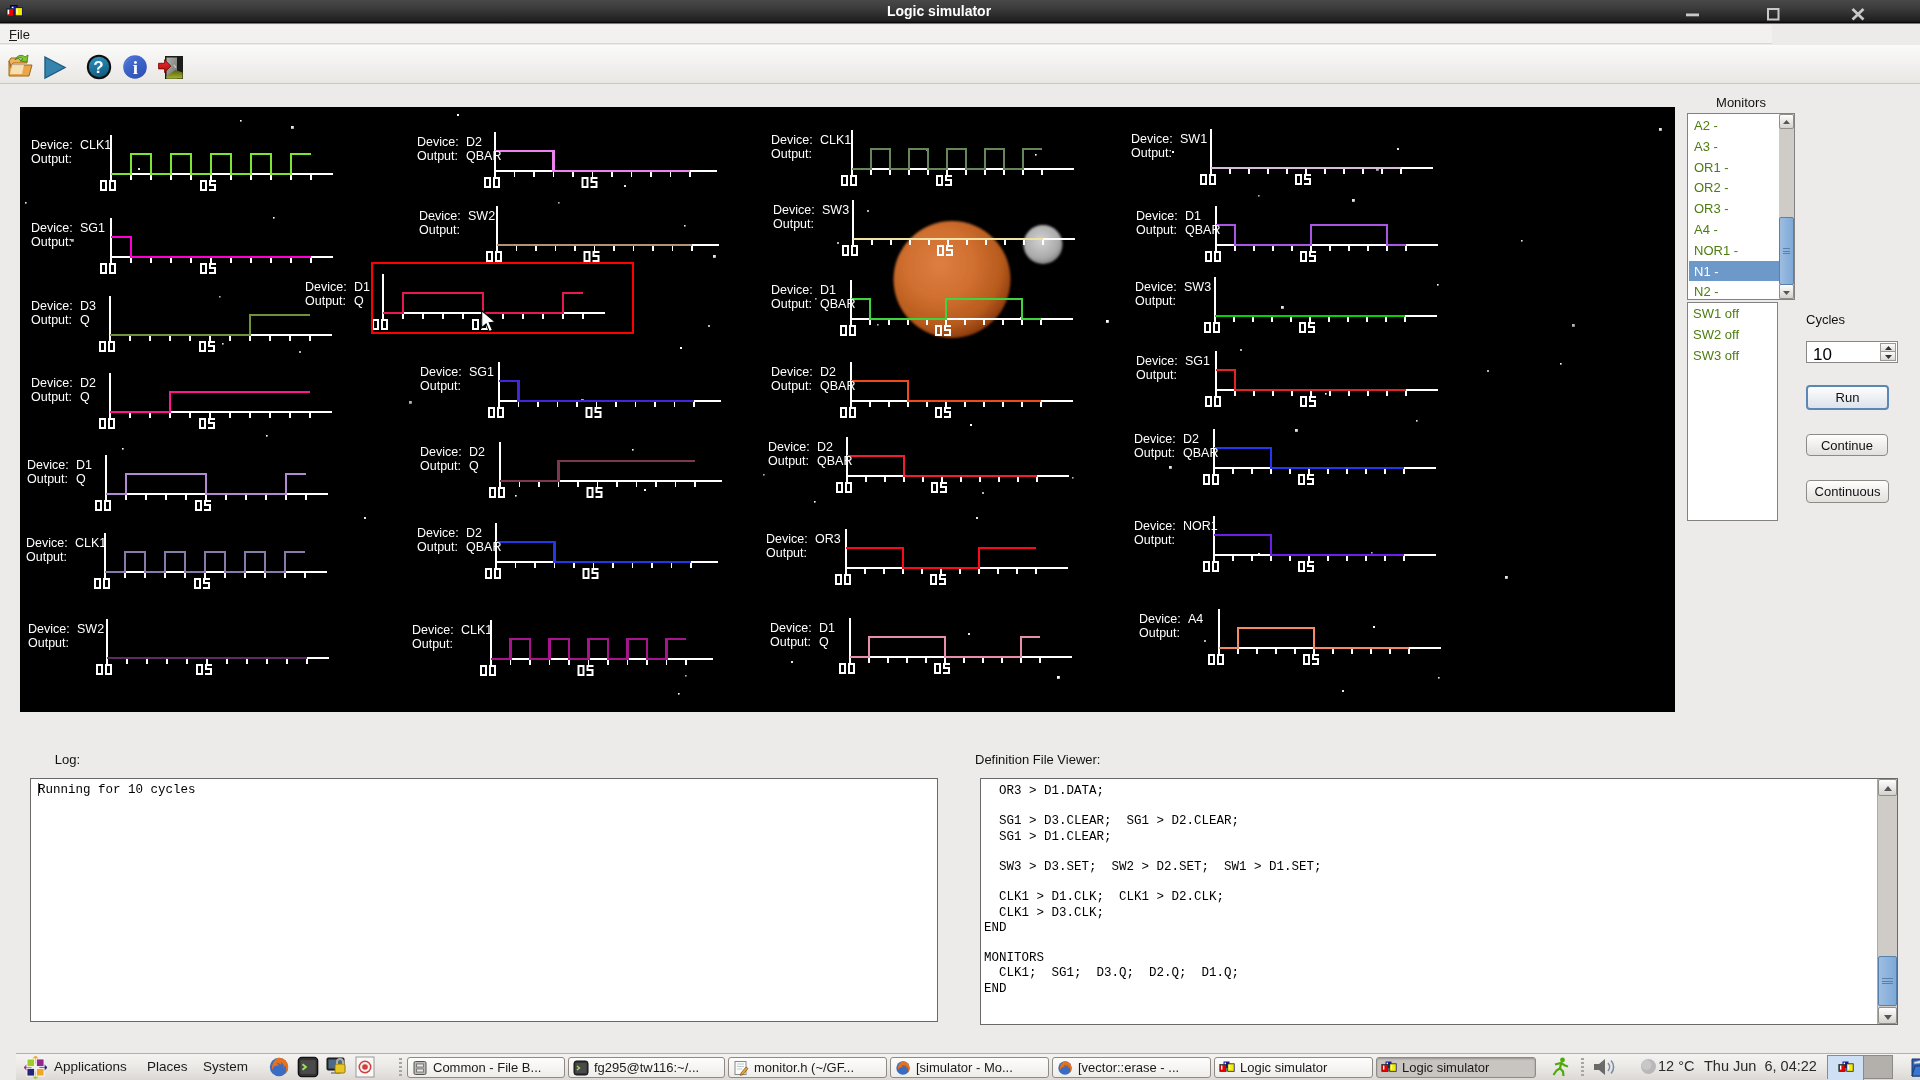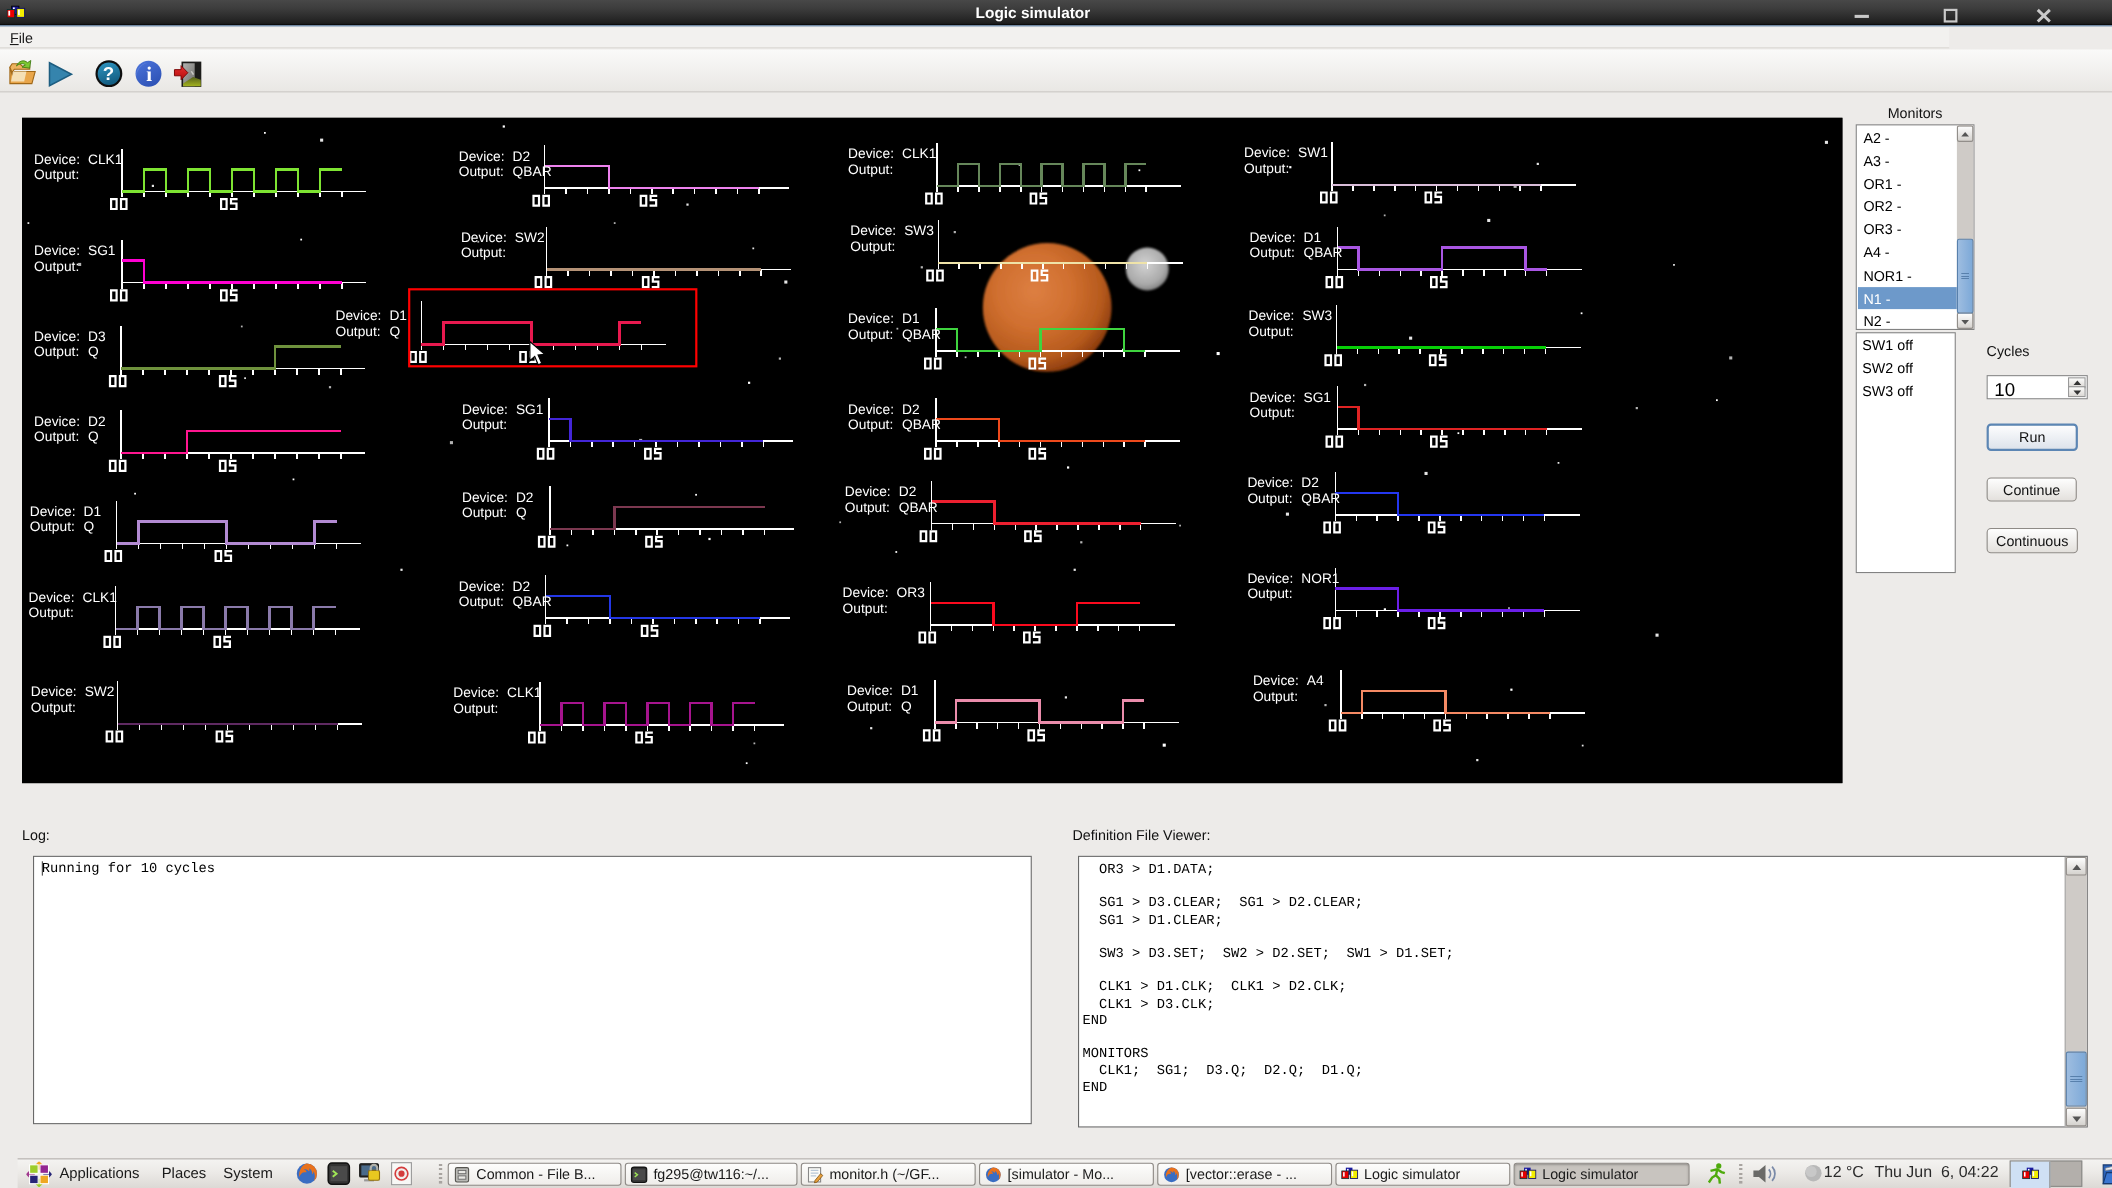--- a/index.html
+++ b/index.html
@@ -5,21 +5,21 @@
 html,body{width:1920px;height:1080px;overflow:hidden;background:#edebe9;font-family:"Liberation Sans",sans-serif}
 .titlebar{position:absolute;left:0;top:0;width:1920px;height:24px;background:linear-gradient(#484848 0%,#3c3c3c 35%,#2a2a2a 70%,#1e1e1e 92%,#000 100%);border-bottom:1px solid #5a7da2}
 .wtitle{position:absolute;left:0;top:3px;width:1878px;text-align:center;color:#fff;font-weight:bold;font-size:14px}
 .menubar{position:absolute;left:0;top:25px;width:1772px;height:19px;background:#f2f1ef;border-bottom:1px solid #d9d6d2}
 .menufile{position:absolute;left:9px;top:2px;font-size:13px;color:#1a1a1a}
 .toolbar{position:absolute;left:0;top:45px;width:1920px;height:39px;background:linear-gradient(#fafaf9,#e9e7e4);border-bottom:1px solid #cac7c3}
 .canvas{position:absolute;left:20px;top:107px;width:1655px;height:605px;background:#000}
 .ct{font-size:12.5px;fill:#fff;font-family:"Liberation Sans",sans-serif}
 .plabel{position:absolute;font-size:13px;color:#111;text-align:center}
 .listbox{position:absolute;background:#fff;border:1px solid #828282}
-.mitem{font-size:13px;color:#000000;padding:3px 0 3px 5px;height:20.8px}
+.mitem{font-size:13px;color:#4d7c0f;padding:3px 0 3px 5px;height:20.8px}
 .mitem.sel{background:#6d99ca;color:#fff}
 .sbv{position:absolute;background:#cfcbc7}
 .sbtn{position:absolute;left:0;right:0;background:linear-gradient(#fdfdfd,#d5d2ce);border:1px solid #928e8a;border-radius:2px}
 .sbtn svg{display:block;margin:1px auto}
 .sthumb{position:absolute;left:0;right:0;background:linear-gradient(90deg,#9ebde0,#7da9d8);border:1px solid #5880ac;border-radius:2px}
 .sthumb:after{content:"";position:absolute;left:3px;right:3px;top:50%;margin-top:-3px;height:6px;background:repeating-linear-gradient(#5880ac 0,#5880ac 1px,transparent 1px,transparent 2.5px)}
 .spin{position:absolute;background:#fff;border:1px solid #888;font-size:17px}
 .spbtn{position:absolute;width:16px;background:linear-gradient(#fbfbfa,#dcd9d5);border:1px solid #999}
 .spbtn svg{display:block;margin:0 auto}
 .gbtn{position:absolute;font-size:13px;display:flex;align-items:center;justify-content:center;background:linear-gradient(#fefefe,#e3e0dc);border:1px solid #8e8a86;border-radius:4px;color:#111}
@@ -546,21 +546,21 @@
   <div class="spbtn" style="right:1px;bottom:1px;height:10px">
       <svg width="15" height="9">
         <path d="M4 3 l3.5 4 3.5-4z" fill="#333"></path>
       </svg>
     </div>
 </div>
 <div class="gbtn run" style="left:1806px;top:385px;width:83px;height:25px">Run</div>
 <div class="gbtn" style="left:1806px;top:434px;width:82px;height:22px">Continue</div>
 <div class="gbtn" style="left:1806px;top:480px;width:83px;height:23px">Continuous</div>
 
-<div class="plabel" style="left:20px;top:752px;width:60px;text-align:left">Log:</div>
+<div class="plabel" style="left:20px;top:752px;width:60px;text-align:right">Log:</div>
 <div class="tbox" style="left:30px;top:778px;width:908px;height:244px">
   <pre class="mono">Running for 10 cycles</pre>
   <div style="position:absolute;left:7px;top:4px;width:1px;height:13px;background:#444"></div>
 </div>
 <div class="plabel" style="left:975px;top:752px;width:300px;text-align:left">Definition File Viewer:</div>
 <div class="tbox" style="left:980px;top:778px;width:918px;height:247px">
   <pre class="mono" style="left:3px;top:5px">  OR3 &gt; D1.DATA;
 
   SG1 &gt; D3.CLEAR;  SG1 &gt; D2.CLEAR;
   SG1 &gt; D1.CLEAR;

